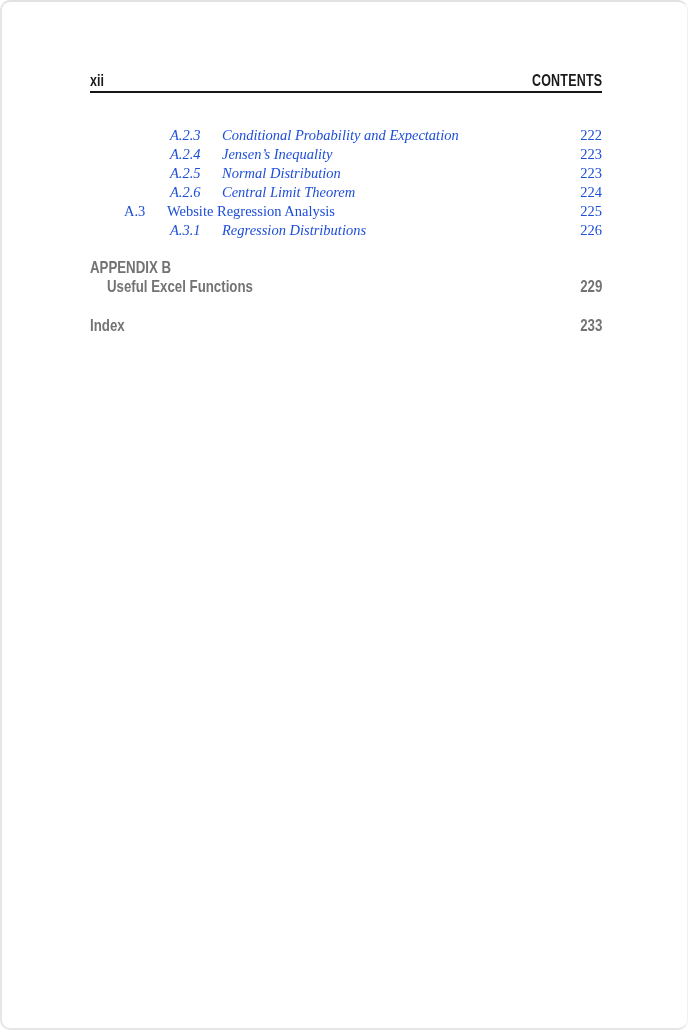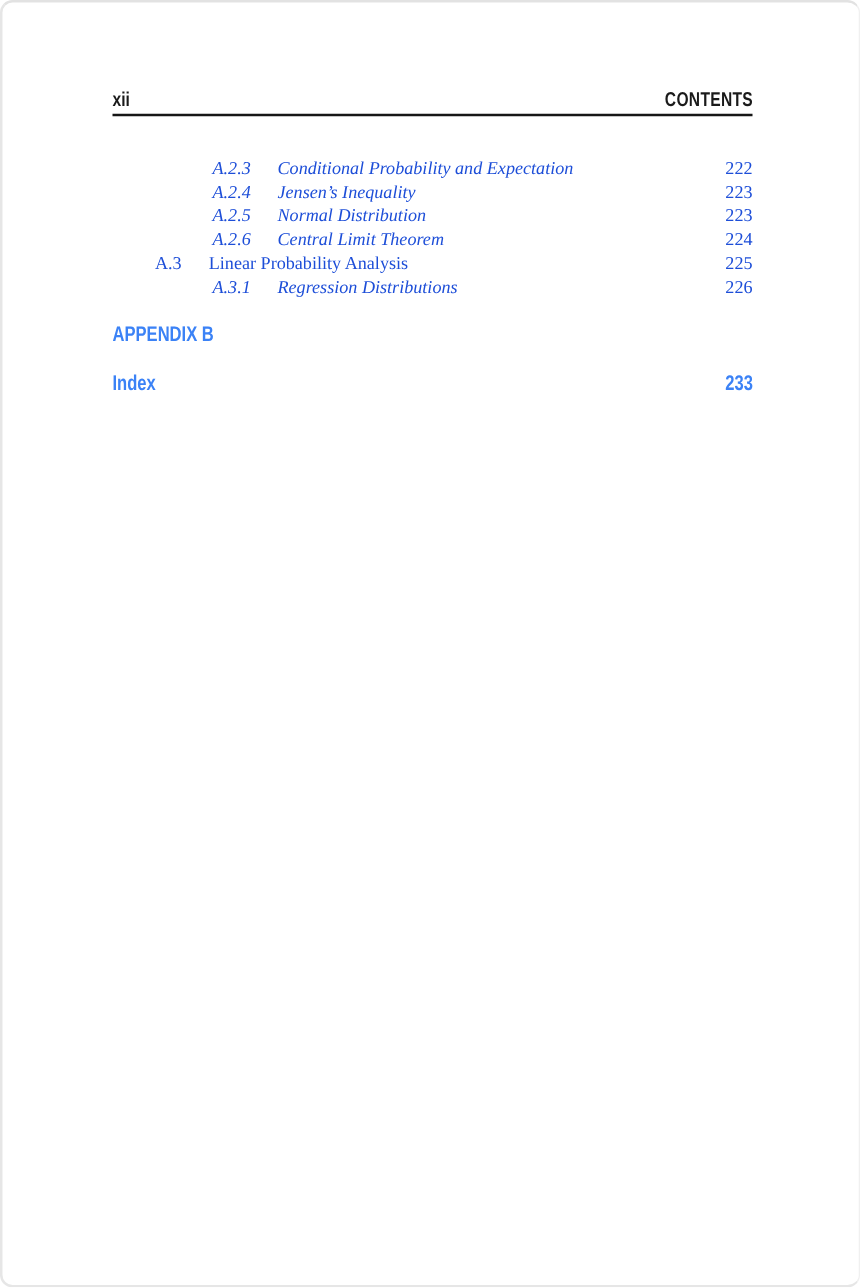--- a/index.html
+++ b/index.html
@@ -65,21 +65,21 @@
   .toc-title { flex: none; }
   .toc-row.ital .toc-num,
   .toc-row.ital .toc-title { font-style: italic; }
   .toc-page { margin-left: auto; }
   
   .backmatter {
     font-family: "Liberation Sans", sans-serif;
     font-weight: 700;
     font-size: 17px;
     line-height: 19px;
-    color: #3b82f6;
+    color: #737373;
   }
   .bm-appendix { margin-top: 18px; }
   .bm-line { display: flex; }
   .bm-indent { padding-left: 17px; }
   .bm-gap { margin-top: 20px; }
   .bm-page { margin-left: auto; }
 </style>
 </head>
 <body>
 
@@ -115,38 +115,44 @@
     </div>
 
     <div class="toc-row lvl3 ital">
       <span class="toc-num">A.2.6</span>
       <span class="toc-title">Central Limit Theorem</span>
       <span class="toc-page">224</span>
     </div>
 
     <div class="toc-row lvl2">
       <span class="toc-num">A.3</span>
-      <span class="toc-title">Linear Probability Analysis</span>
+      <span class="toc-title">Website Regression Analysis</span>
       <span class="toc-page">225</span>
     </div>
 
     <div class="toc-row lvl3 ital">
       <span class="toc-num">A.3.1</span>
       <span class="toc-title">Regression Distributions</span>
       <span class="toc-page">226</span>
     </div>
 
   </div>
 
   <div class="backmatter">
 
     <div class="bm-appendix">
       <div class="bm-line">
         <span class="cond o-left">APPENDIX B</span>
       </div>
+      <div class="bm-line bm-indent">
+        <span class="cond o-left">Useful Excel Functions</span>
+        <span class="bm-page">
+          <span class="cond o-right">229</span>
+        </span>
+      </div>
     </div>
 
 
     <div class="bm-line bm-gap">
       <span class="cond o-left">Index</span>
       <span class="bm-page">
         <span class="cond o-right">233</span>
       </span>
     </div>
 

